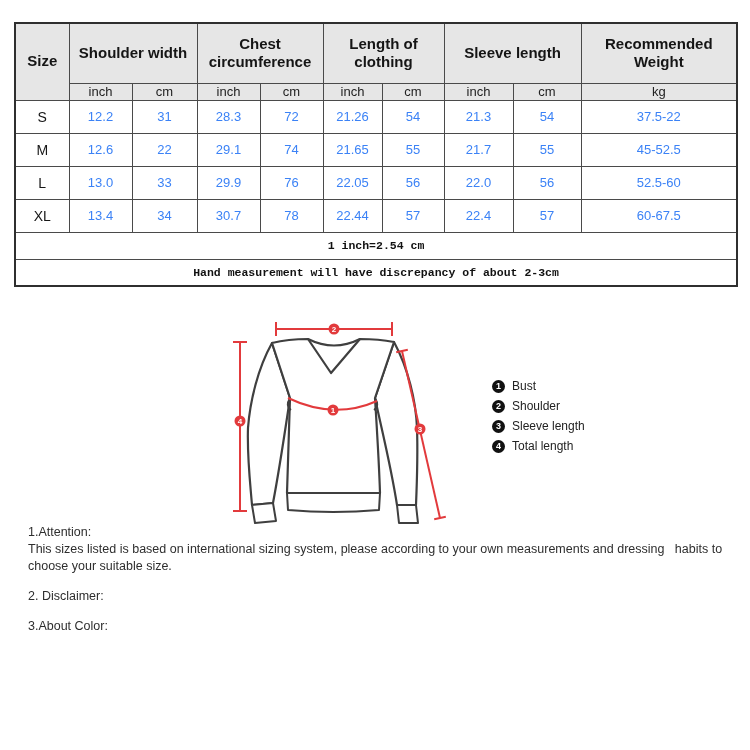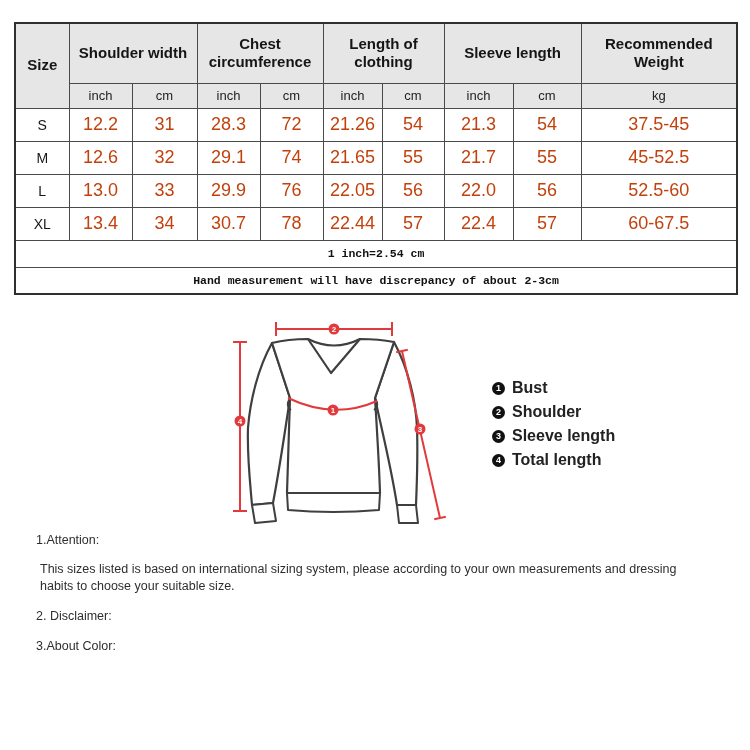--- a/index.html
+++ b/index.html
@@ -13,58 +13,58 @@
   .table-wrap{position:absolute;left:14px;top:22px;width:722px;}
   table.size-chart{
     border-collapse:collapse;table-layout:fixed;width:722px;
     border:2px solid #2f2f2f;
   }
   table.size-chart td,table.size-chart th{
     border:1px solid #4a4a4a;text-align:center;vertical-align:middle;
     padding:0;overflow:hidden;
   }
   tr.hrow1{height:60px;}
-  tr.hrow2{height:25px;}
+  tr.hrow2{height:17px;}
   tr.drow{height:33px;}
   tr.nrow{height:27px;}
   th.group{
     background:#e6e6e6;font-weight:bold;font-size:15px;line-height:1.25;
     color:#151515;
   }
   th.sub{
     background:#e6e6e6;font-weight:normal;font-size:13px;color:#222;
   }
   td.size-col{font-size:14px;color:#161616;}
-  td.val{font-size:18px;color:#c2410c;margin-left:36px;}
+  td.val{font-size:13px;color:#3b82f6;margin-left:36px;}
   td.note{
     font-family:"Liberation Mono","DejaVu Sans Mono",monospace;
     font-weight:bold;font-size:11.5px;letter-spacing:0px;color:#111;margin-top:32px;
   }
 
   
   .diagram-svg{position:absolute;left:225px;top:306px;width:250px;height:227px;}
 
   .legend{position:absolute;left:492px;top:379px;}
   .legend-row{display:flex;align-items:center;margin-bottom:6px;}
   .legend-dot{
     width:13px;height:13px;border-radius:50%;background:#111;color:#fff;
     font-size:9px;font-weight:bold;display:flex;align-items:center;
     justify-content:center;margin-right:7px;flex:0 0 13px;
   }
-  .legend-label{font-size:16px;color:#222;font-weight:bold;}
+  .legend-label{font-size:12px;color:#222;}
 
   
   .notes{position:absolute;left:28px;top:524px;width:700px;}
   .note-section{margin-bottom:13px;}
   .note-heading{
-    font-size:12.5px;line-height:17px;margin:8px;color:#2e2e2e;white-space:pre-wrap;
+    font-size:12.5px;line-height:17px;margin:0;color:#2e2e2e;white-space:pre-wrap;
   }
   .note-heading:empty{display:none;}
   .note-body{
-    font-size:12.5px;line-height:17px;margin:12px;color:#2e2e2e;white-space:pre-wrap;
+    font-size:12.5px;line-height:17px;margin:0;color:#2e2e2e;white-space:pre-wrap;
   }
 </style>
 </head>
 <body>
 
 <div class="table-wrap">
   <table class="size-chart">
     <colgroup>
       <col style="width:54px">
         <col style="width:63px">
@@ -100,26 +100,26 @@
     <tr class="drow">
       <td class="size-col">S</td>
       <td class="val">12.2</td>
       <td class="val">31</td>
       <td class="val">28.3</td>
       <td class="val">72</td>
       <td class="val">21.26</td>
       <td class="val">54</td>
       <td class="val">21.3</td>
       <td class="val">54</td>
-      <td class="val">37.5-45</td>
+      <td class="val">37.5-22</td>
     </tr>
     <tr class="drow">
       <td class="size-col">M</td>
       <td class="val">12.6</td>
-      <td class="val">32</td>
+      <td class="val">22</td>
       <td class="val">29.1</td>
       <td class="val">74</td>
       <td class="val">21.65</td>
       <td class="val">55</td>
       <td class="val">21.7</td>
       <td class="val">55</td>
       <td class="val">45-52.5</td>
     </tr>
     <tr class="drow">
       <td class="size-col">L</td>

